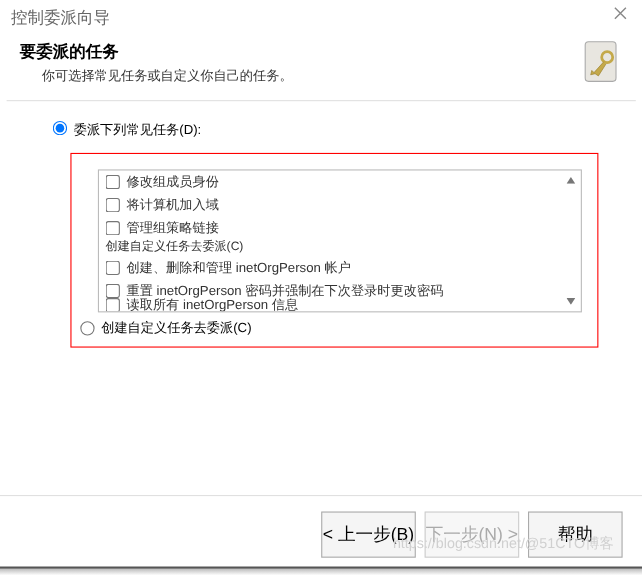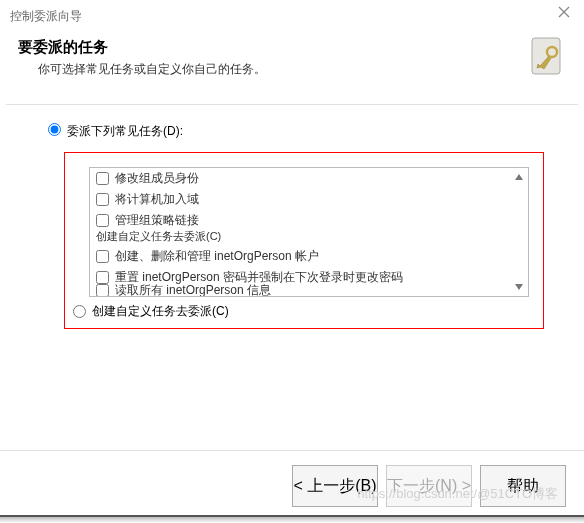--- a/index.html
+++ b/index.html
@@ -1,23 +1,23 @@
 <!DOCTYPE html>
 <html><head>
   <meta charset="utf-8">
   <style>
     * { box-sizing: border-box; margin: 0; padding: 0; }
     body { font-family: "Microsoft YaHei", "Segoe UI", sans-serif; font-size: 12px; background: #fff; width: 584px; height: 523px; position: relative; }
     .titlebar { height: 32px; display: flex; align-items: center; padding: 0 10px; position: relative; }
-    .titlebar-text { color: #666; font-size: 12px; }
+    .titlebar-text { color: #666; font-size: 15px; }
     .close-btn { position: absolute; right: 6px; top: 6px; width: 20px; height: 20px; color: #888; cursor: pointer; }
     .close-btn svg { width: 12px; height: 12px; }
     .header { padding: 6px 18px 10px 18px; position: relative; }
     .header-title { font-weight: bold; font-size: 15px; color: #000; }
-    .header-desc { margin: 4px 0 16px 20px; font-size: 12px; color: #333; }
+    .header-desc { margin: 4px 0 3px 20px; font-size: 12px; color: #333; }
     .header-icon { position: absolute; right: 18px; top: 4px; width: 40px; height: 40px; }
     .divider { border: none; border-top: 1px solid #e0e0e0; margin: 0 6px 18px 6px; }
     .body { padding: 0 40px 0 48px; }
     .radio-row { display: flex; align-items: flex-start; margin-bottom: 12px; }
     .radio-row input[type=radio] { margin-right: 6px; }
     .radio-row label { font-size: 12px; }
     .red-box { border: 1px solid #f00; padding: 6px 0 0 0; margin-left: 16px; position: relative; }
     .task-list { border: 1px solid #bbb; height: 130px; margin: 8px 14px 6px 24px; overflow: hidden; position: relative; background: #fff; }
     .task-list-inner { display: flex; flex-direction: column; }
     .task-item { display: flex; align-items: center; padding: 2px 6px; font-size: 12px; color: #333; }

